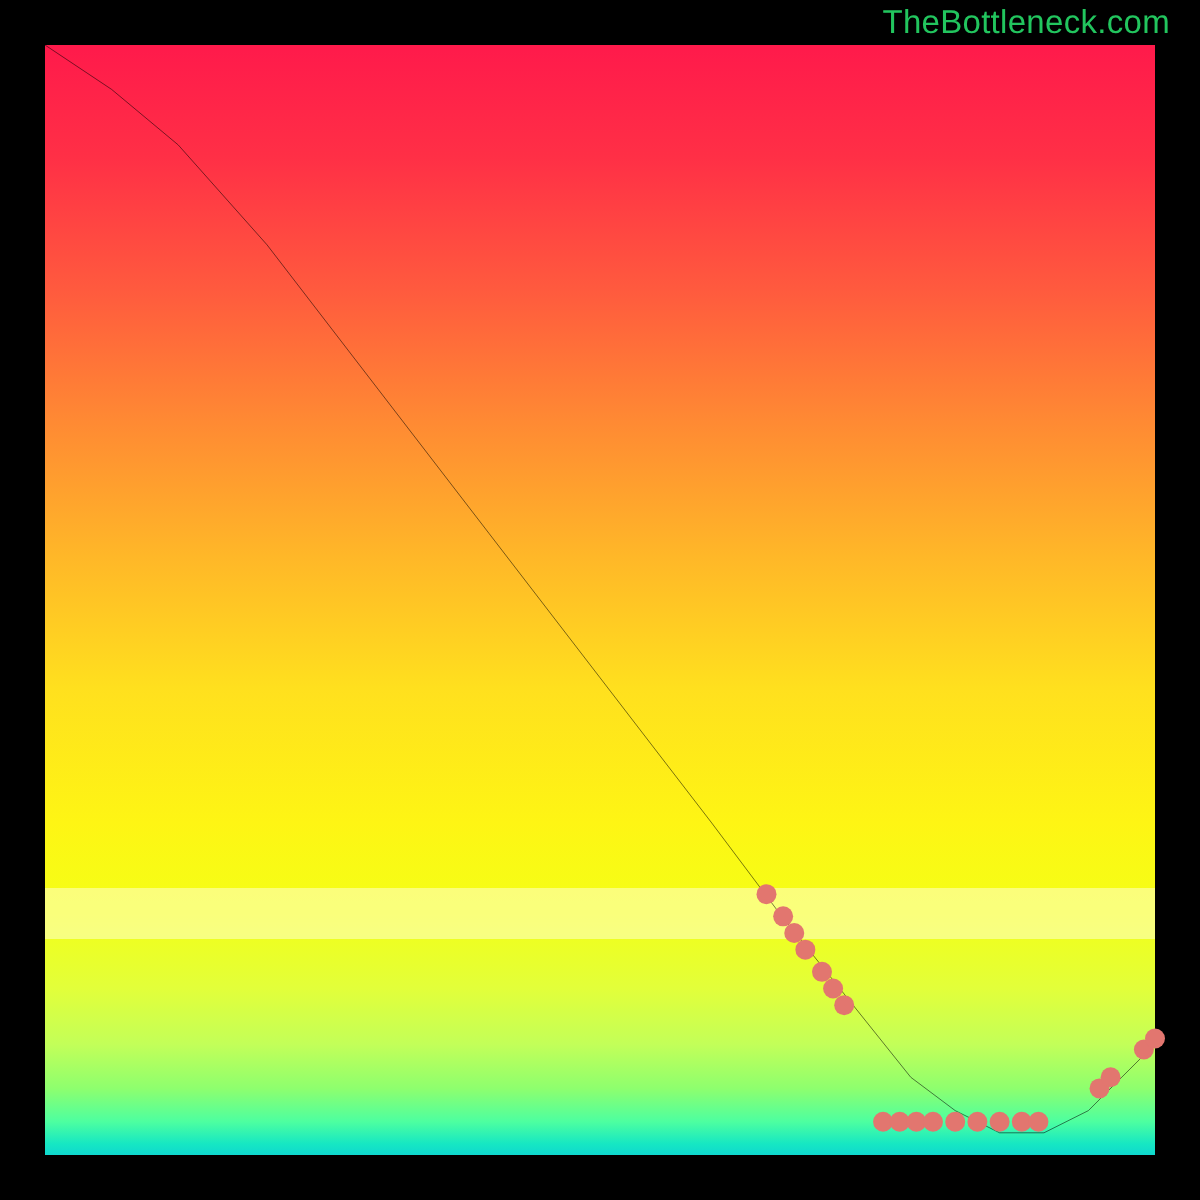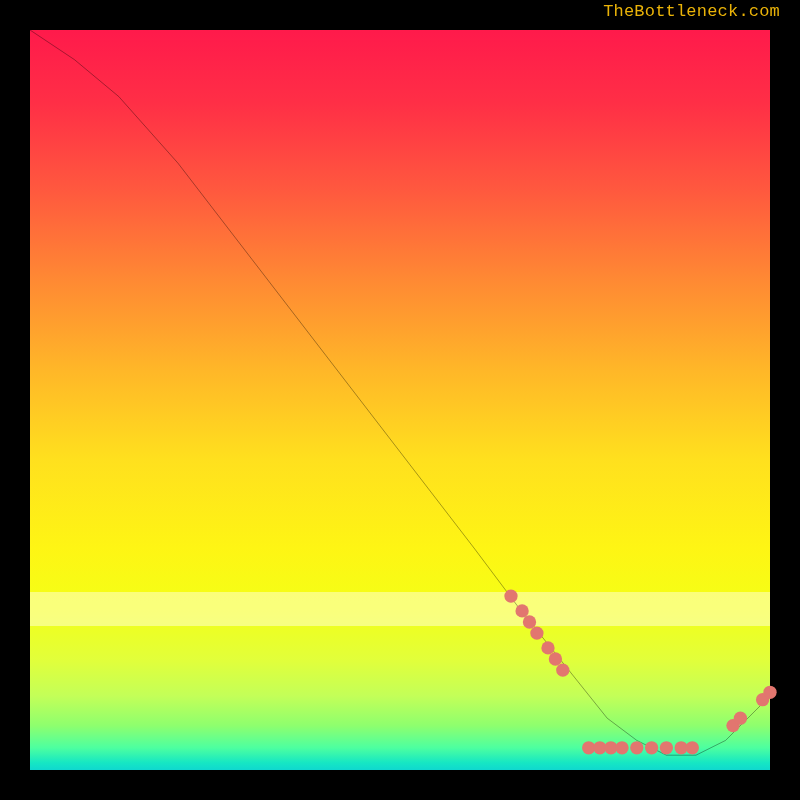--- a/index.html
+++ b/index.html
@@ -14,25 +14,24 @@
   .frame {
     position: relative;
     width: 800px;
     height: 800px;
     background: #000;
   }
   .watermark {
     position: absolute;
     top: 2px;
     right: 20px;
-    color: #eab308;
-    font-size: 17px;
+    color: #22c55e;
+    font-size: 22px;
     font-weight: 400;
     letter-spacing: 0.2px;
-    font-family: Liberation Mono, monospace;
   }
   .plot-area {
     position: absolute;
     left: 30px;
     top: 30px;
     width: 740px;
     height: 740px;
     
     background:
       linear-gradient(

